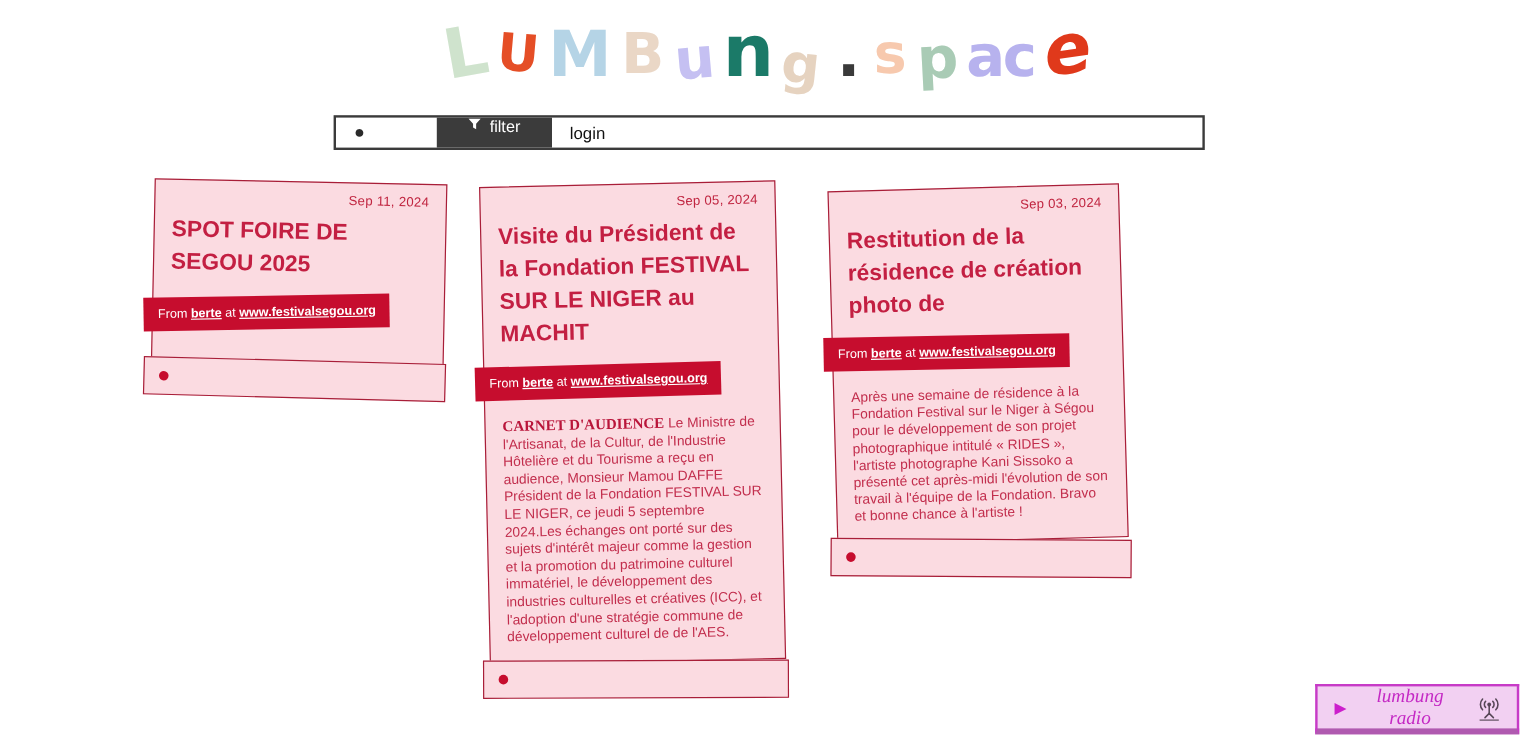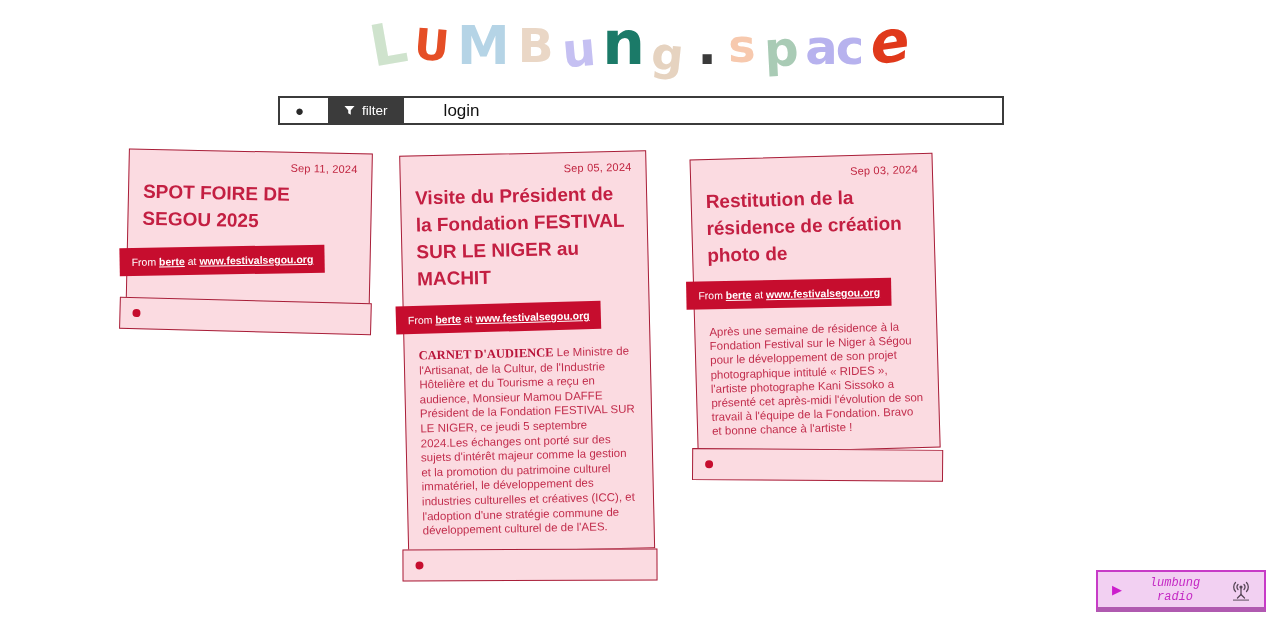--- a/index.html
+++ b/index.html
@@ -24,24 +24,24 @@
   .logo span:nth-child(11){ font-size:48px; font-weight:800; margin-left:2px; margin-right:-7px; }
   .logo span:nth-child(12){ font-size:48px; font-weight:800; }
   .logo span:nth-child(13){ font-size:58px; font-weight:700; font-style:italic; transform:rotate(-8deg) translateY(-2px); margin-left:1px; }
 
   
   .nav { position:absolute; left:278px; top:96px; width:726px; height:29px;
          border:2px solid #3b3b3b; background:#fff; display:flex; align-items:stretch; }
   .nav-dot { display:flex; align-items:center; padding:0 24px 0 15px; font-size:15px; color:#2a2a2a; cursor:pointer; }
   .nav-links { display:flex; align-items:center; flex:1; }
   .nav-link { font-size:13.5px; color:#222; padding:0 8.5px; cursor:pointer; white-space:nowrap; }
-  .filter-btn { display:flex; align-items:center; gap:7px; background:#3b3b3b; color:#fff;
-                font-size:13.5px; padding:0 16px; cursor:pointer; }
+  .filter-btn { display:flex; gap:7px; background:#3b3b3b; color:#fff;
+                font-size:13.5px; padding:0 26px; cursor:pointer;margin-left:36px; }
   .login-btn { display:flex; align-items:center; justify-content:center; width:60px;
-               font-size:17px; color:#111; cursor:pointer;margin-left:28px; }
+               font-size:14px; color:#111; cursor:pointer; }
 
   
   .post-card { position:absolute; color:#c31f42; }
   .post-main { background:#fbdbe1; border:1.5px solid #a81e38; padding:9px 14px 14px; }
   .post-date { text-align:right; font-size:11px; color:#c02540; letter-spacing:.2px; }
   .post-title { font-size:19px; font-weight:bold; color:#c31f42; line-height:27px; margin-top:7px; cursor:pointer; }
   .src-badge { display:inline-block; background:#c60d2e; color:#fff; font-size:10.5px;
                padding:8px 11px 8px 12px; margin-left:-22px; margin-top:13px; white-space:nowrap; }
   .src-badge b { font-weight:bold; text-decoration:underline; cursor:pointer; }
   .post-body { font-size:11.5px; line-height:14.6px; color:#c22e4d; margin-top:15px; }
@@ -62,22 +62,22 @@
   .c3 { left:694px; top:156px; width:243px; transform:rotate(-1.6deg); }
   .c3 .post-body { line-height:14.2px; }
   .c3 .post-footer { transform:rotate(2deg); }
   .c3 .src-badge { transform:rotate(0.5deg); }
 
   
   .radio { position:absolute; left:1096px; top:570px; width:170px; height:42px;
            background:#f2d0f2; border:2px solid #c73bc7; border-bottom:5px solid #b05ab0;
            display:flex; align-items:center; padding:0 10px 0 14px; gap:11px; cursor:pointer; }
   .radio-play { color:#cc1fcc; font-size:13px; line-height:1; }
-  .radio-label { color:#c429c4; font-size:12px; font-style:italic; flex:1; text-align:center;
-                 font-family:Liberation Mono, monospace; }
+  .radio-label { color:#c429c4; font-size:16px; font-style:italic; flex:1; text-align:center;
+                 font-family:Liberation Serif, serif; }
   .radio-ic { flex:none; display:block; }
 </style>
 </head>
 <body>
 
 <div id="canvas">
 
   <div class="logo" aria-label="lumbung.space">
     <span style="color: rgb(207, 227, 205);">l</span>
     <span style="color: rgb(229, 78, 38);">u</span>

